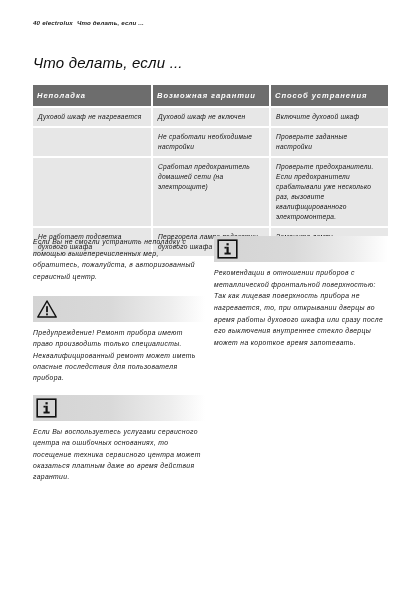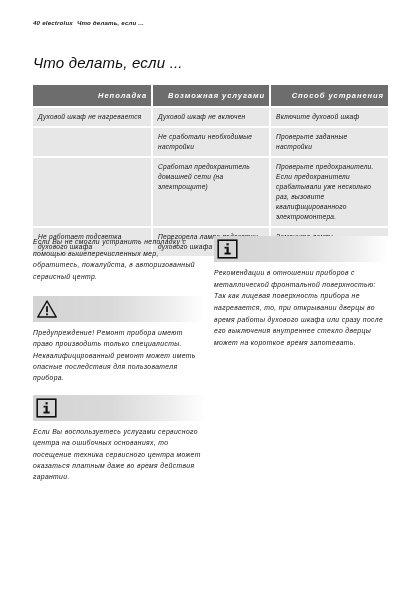--- a/index.html
+++ b/index.html
@@ -59,21 +59,21 @@
   .trouble-table col.c1 { width: 119px; }
   .trouble-table col.c2 { width: 118px; }
   .trouble-table col.c3 { width: 118px; }
 
   .trouble-table thead th {
     background: #6d6d6d;
     color: #ffffff;
     font-size: 7.6px;
     font-weight: bold;
     letter-spacing: 0.9px;
-    text-align: right;
+    text-align: left;
     padding: 6px 4px 6px 4px;
     border-right: 2px solid #ffffff;
     vertical-align: middle;
   }
   .trouble-table thead th:last-child { border-right: none; margin-top: 20px; }
 
   .trouble-table tbody td {
     background: #e7e7e7;
     font-size: 6.6px;
     line-height: 1.52;
@@ -143,21 +143,21 @@
 
   <table class="trouble-table">
     <colgroup>
       <col class="c1">
         <col class="c2">
         <col class="c3">
     </colgroup>
     <thead>
       <tr>
         <th>Неполадка</th>
-        <th>Возможная услугами</th>
+        <th>Возможная гарантии</th>
         <th>Способ устранения</th>
       </tr>
     </thead>
     <tbody>
       <tr>
         <td>Духовой шкаф не нагревается</td>
         <td>Духовой шкаф не включен</td>
         <td>Включите духовой шкаф</td>
       </tr>
       <tr>

